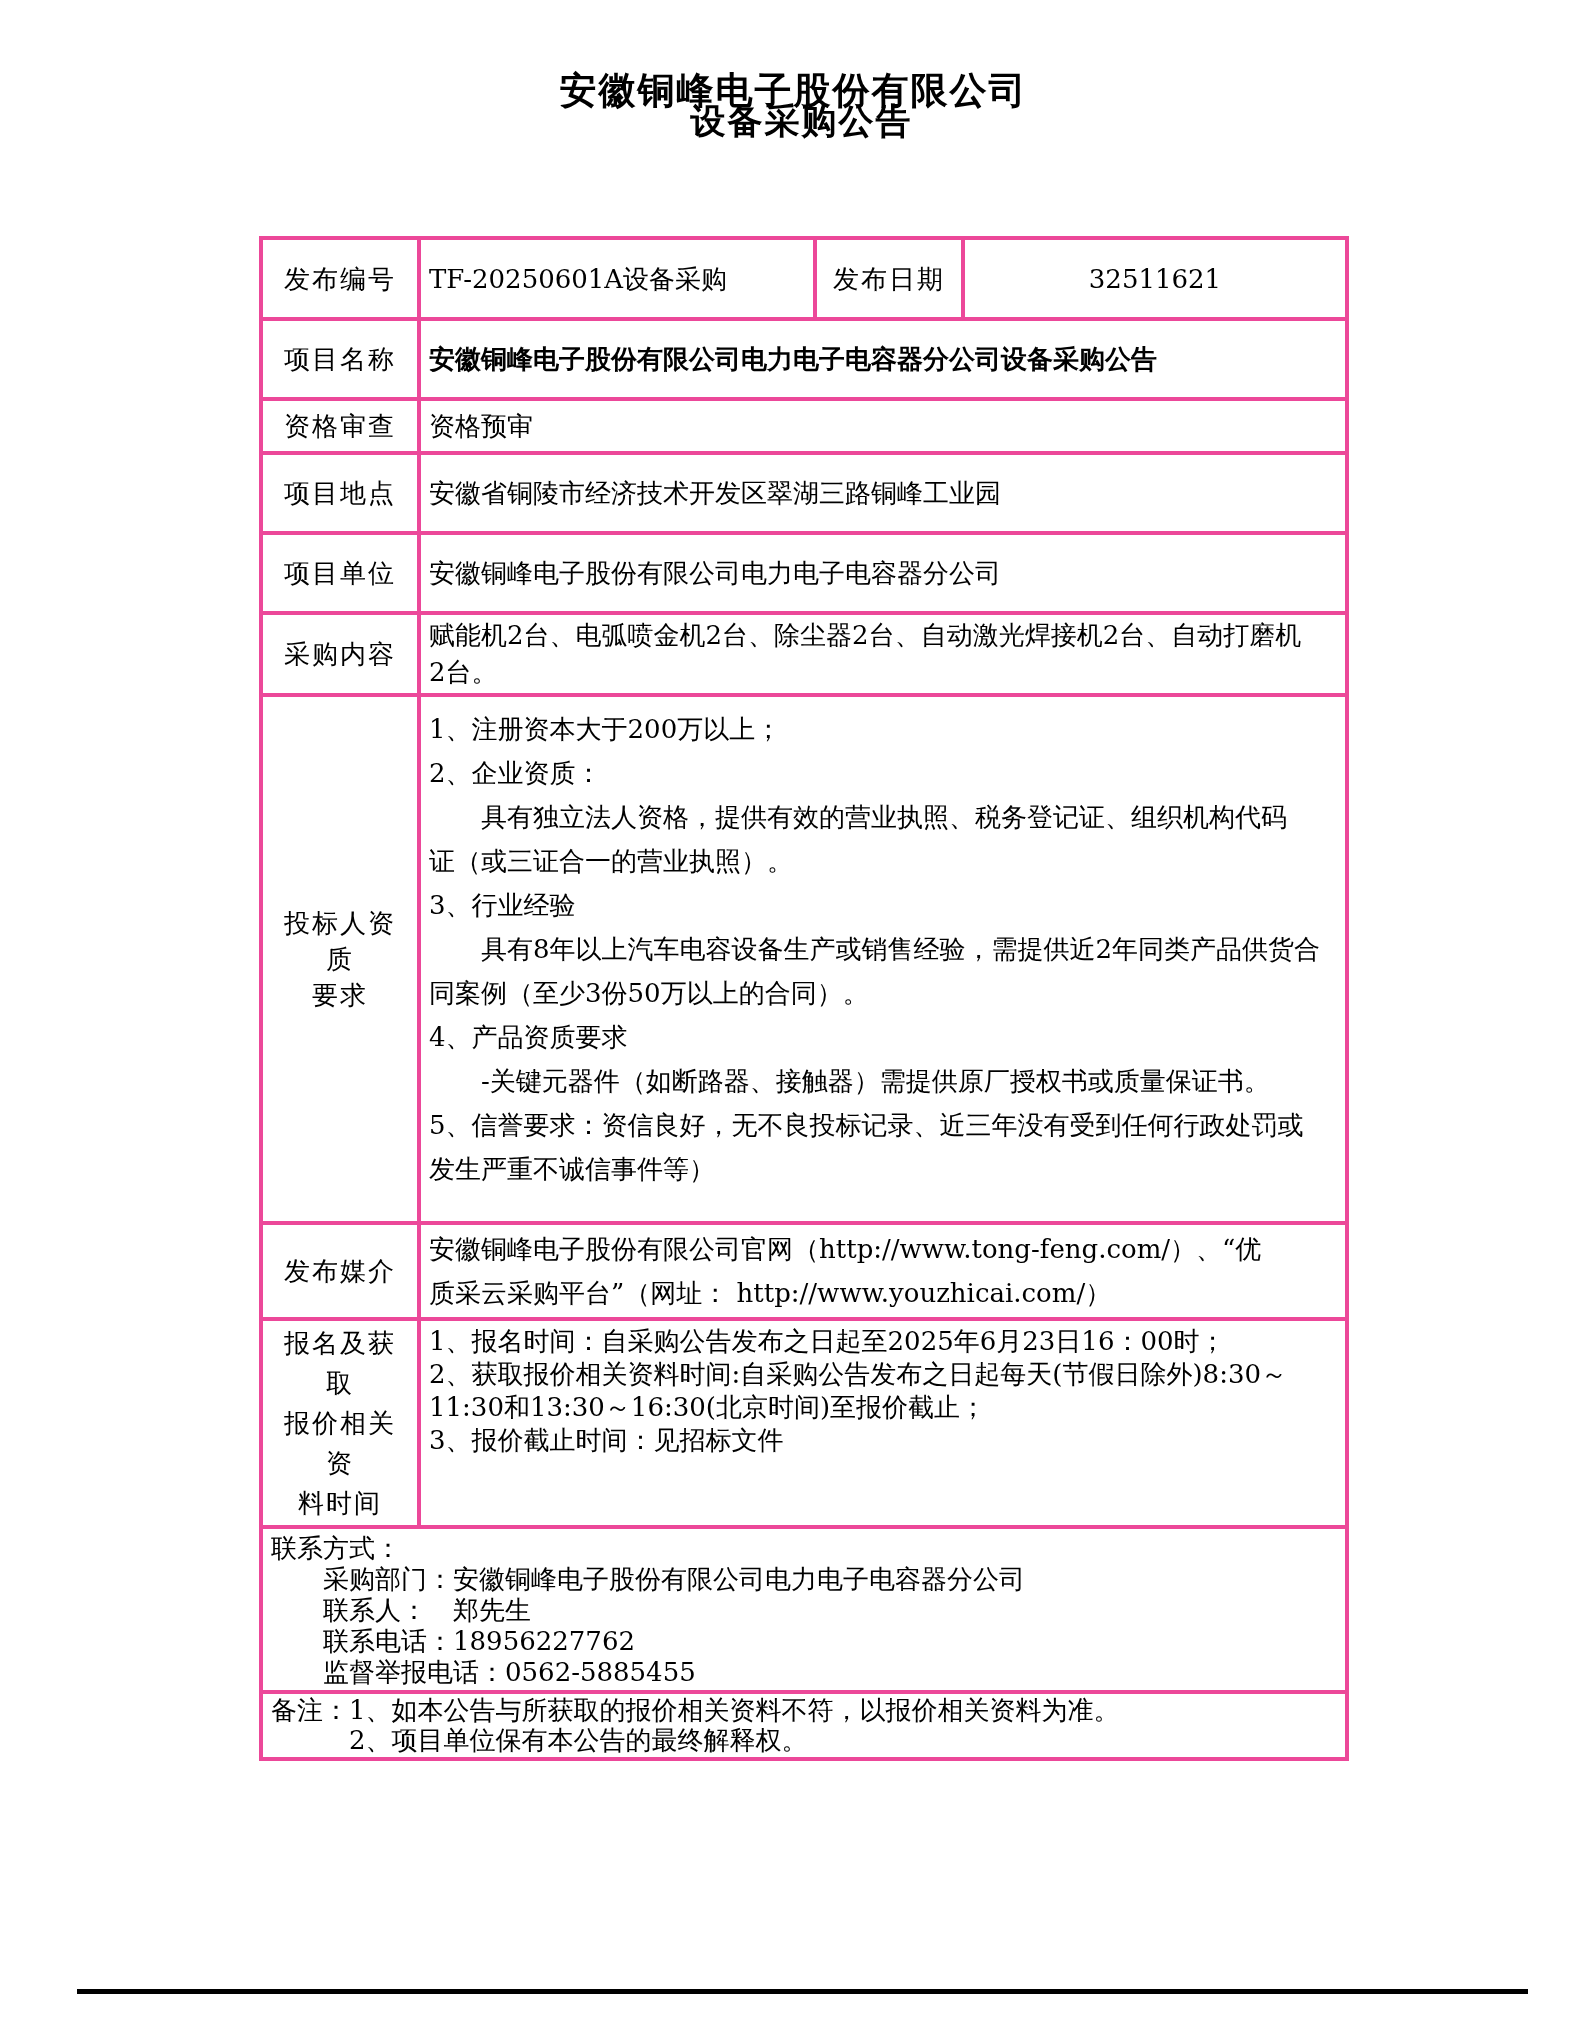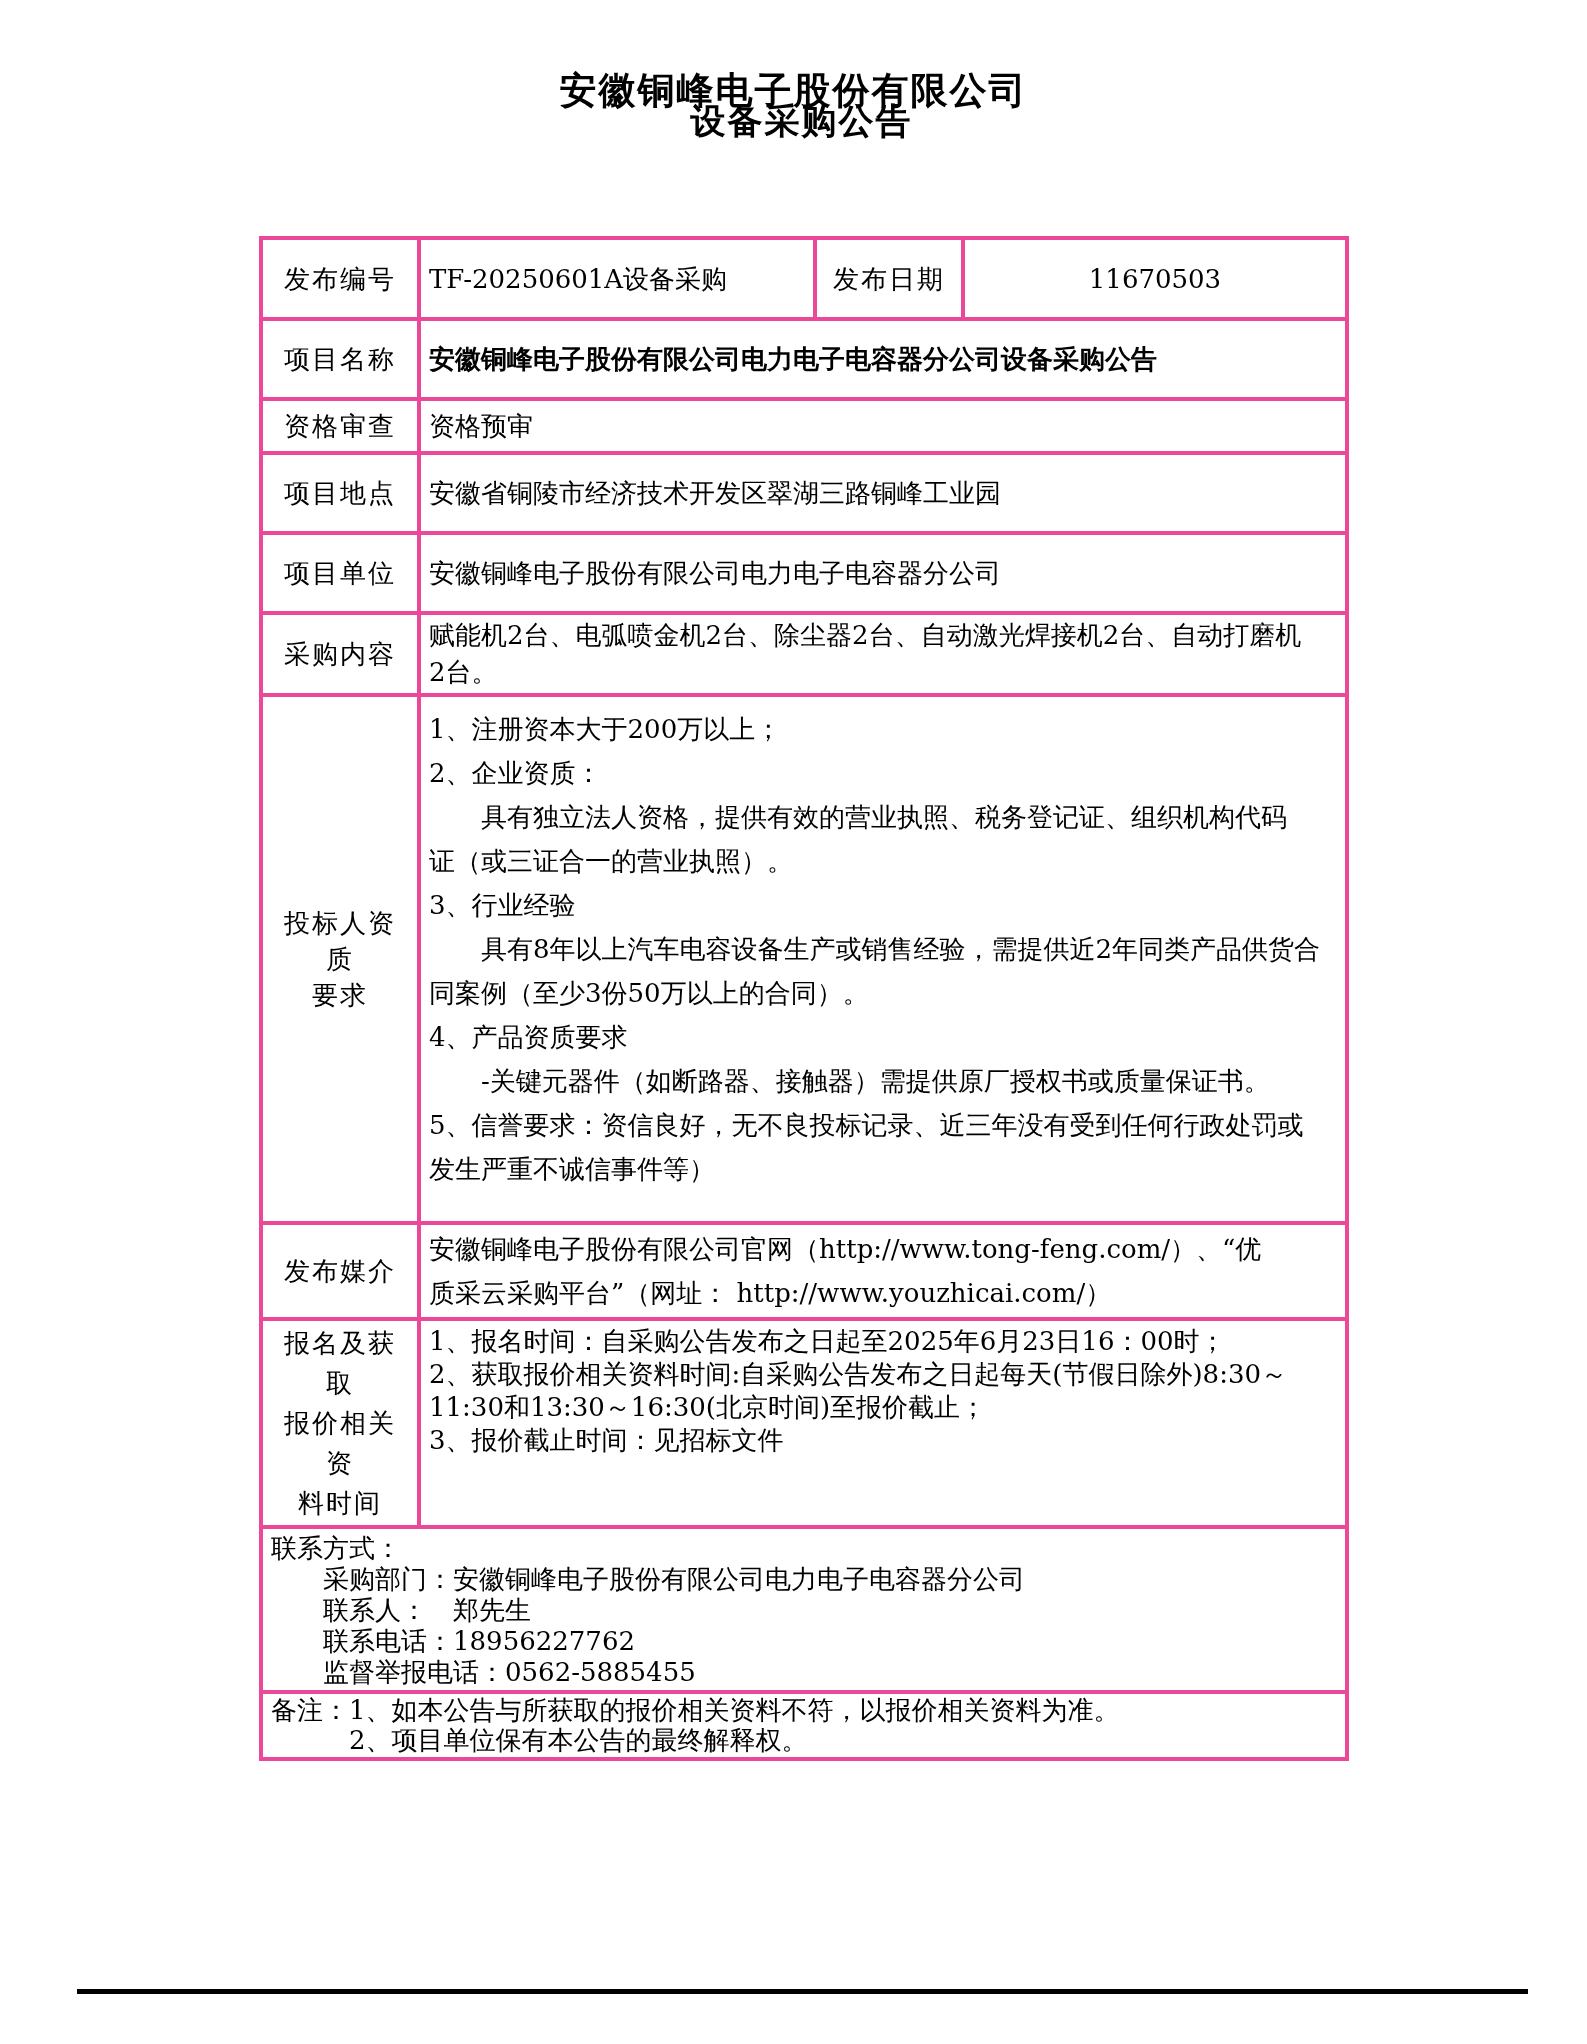--- a/index.html
+++ b/index.html
@@ -76,21 +76,21 @@
       <col style="width:396px">
       <col style="width:148px">
       <col style="width:384px">
     </colgroup>
 
     <tbody>
         <tr style="height:81px">
       <th class="label">发布编号</th>
       <td class="value">TF-20250601A设备采购</td>
       <th class="label">发布日期</th>
-      <td class="value center">11670503</td>
+      <td class="value center">32511621</td>
     </tr>
 
     <tr style="height:80px">
       <th class="label">项目名称</th>
       <td class="value bold" colspan="3">安徽铜峰电子股份有限公司电力电子电容器分公司设备采购公告</td>
     </tr>
 
     <tr style="height:54px">
       <th class="label">资格审查</th>
       <td class="value" colspan="3">资格预审</td>

